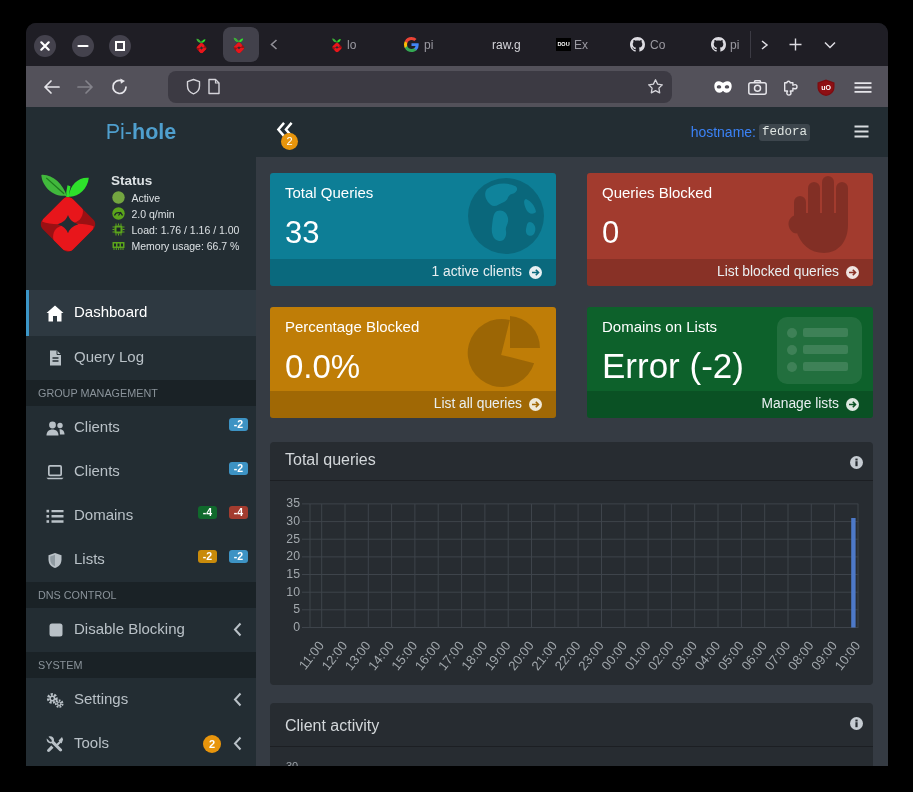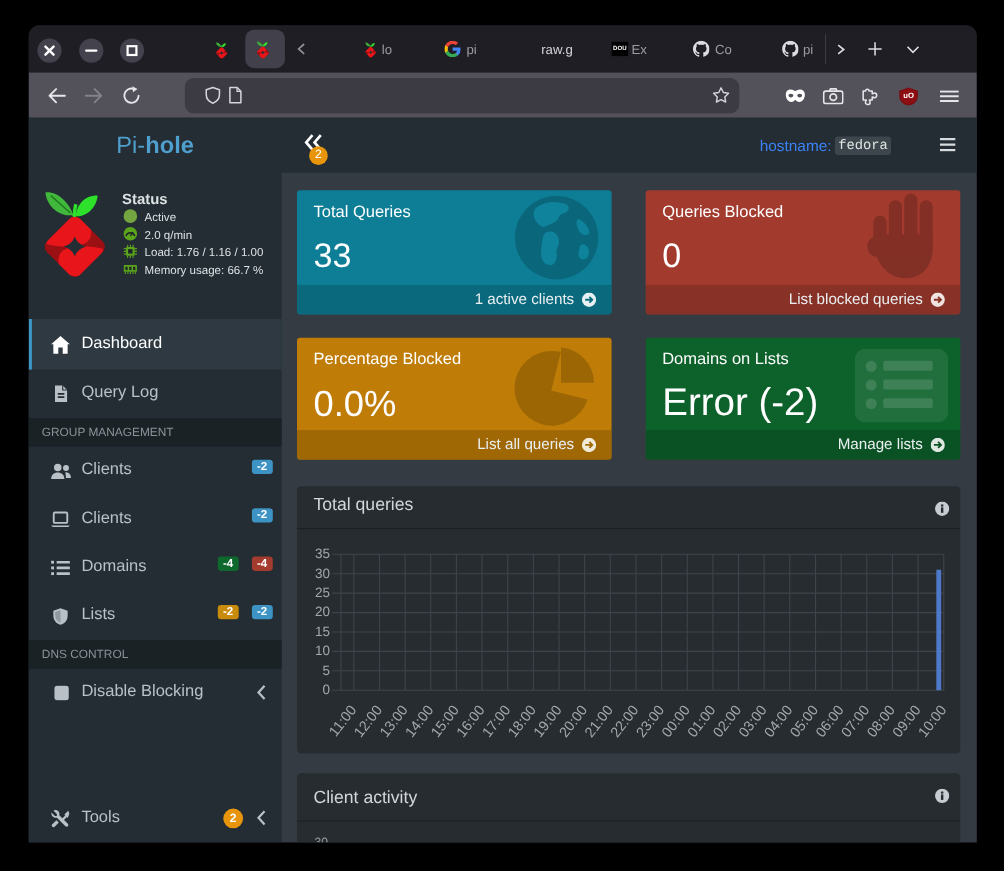--- a/index.html
+++ b/index.html
@@ -297,20 +297,35 @@
         <div class="lbl">Lists</div>
         <div class="badge" style="right:39px; background:#c98b0b;">-2</div>
         <div class="badge" style="right:8px; background:#3d93c4;">-2</div>
       </div>
       <div class="shead" style="top:425px;">DNS CONTROL</div>
       <div class="mitem" style="top:451px;">
         <svg class="micon" style="left:23px; width:14px; height:14px; top:15px;" viewBox="0 0 14 14">
               <rect x="0.5" y="0.5" width="13" height="13" rx="2.5" fill="#b9c1c7"></rect>
             </svg>
         <div class="lbl">Disable Blocking</div>
+        <div class="chev"><svg width="9" height="15">
+                <path d="M7.5 1.5 L2 7.5 L7.5 13.5" stroke="#b9c1c7" stroke-width="2" fill="none"></path>
+              </svg></div>
+      </div>
+      <div class="shead" style="top:495px;">SYSTEM</div>
+      <div class="mitem" style="top:521px;">
+        <svg class="micon" viewBox="0 0 18 17">
+          <circle cx="6.3" cy="6.5" r="4.1" fill="none" stroke="#b9c1c7" stroke-width="2.6" stroke-dasharray="2.1 1.35"></circle>
+          <circle cx="6.3" cy="6.5" r="2.9" fill="#b9c1c7"></circle>
+              <circle cx="6.3" cy="6.5" r="1.4" fill="#232d33"></circle>
+          <circle cx="13.2" cy="11.7" r="3.2" fill="none" stroke="#b9c1c7" stroke-width="2.2" stroke-dasharray="1.7 1.15"></circle>
+          <circle cx="13.2" cy="11.7" r="2.2" fill="#b9c1c7"></circle>
+              <circle cx="13.2" cy="11.7" r="1.1" fill="#232d33"></circle>
+        </svg>
+        <div class="lbl">Settings</div>
         <div class="chev"><svg width="9" height="15">
                 <path d="M7.5 1.5 L2 7.5 L7.5 13.5" stroke="#b9c1c7" stroke-width="2" fill="none"></path>
               </svg></div>
       </div>
       <div class="mitem" style="top:565px; height:44px;">
         <svg class="micon" viewBox="0 0 17 17">
           <path d="M2 0.8 L5.2 4 L5.2 5.8 L3.4 5.8 L0.3 2.6 C0 3.8 0.4 5.3 1.4 6.3 C2.4 7.3 3.9 7.7 5.2 7.3 L13 15.1 C13.6 15.7 14.6 15.7 15.2 15.1 C15.8 14.5 15.8 13.5 15.2 12.9 L7.4 5.1 C7.8 3.8 7.4 2.3 6.4 1.3 C5.4 0.3 3.5 -0.1 2 0.8 Z" fill="#b9c1c7"></path>
           <path d="M15.5 1 L12 4.5 L12.8 5.3 L9.5 8.6 L11 10.1 L14.3 6.8 L15.1 7.6 L16.6 3.5 Z" fill="#b9c1c7"></path>
           <path d="M4.8 9.6 L1 13.4 C0.4 14 0.4 15 1 15.6 C1.6 16.2 2.6 16.2 3.2 15.6 L7 11.8 Z" fill="#b9c1c7"></path>
         </svg>

